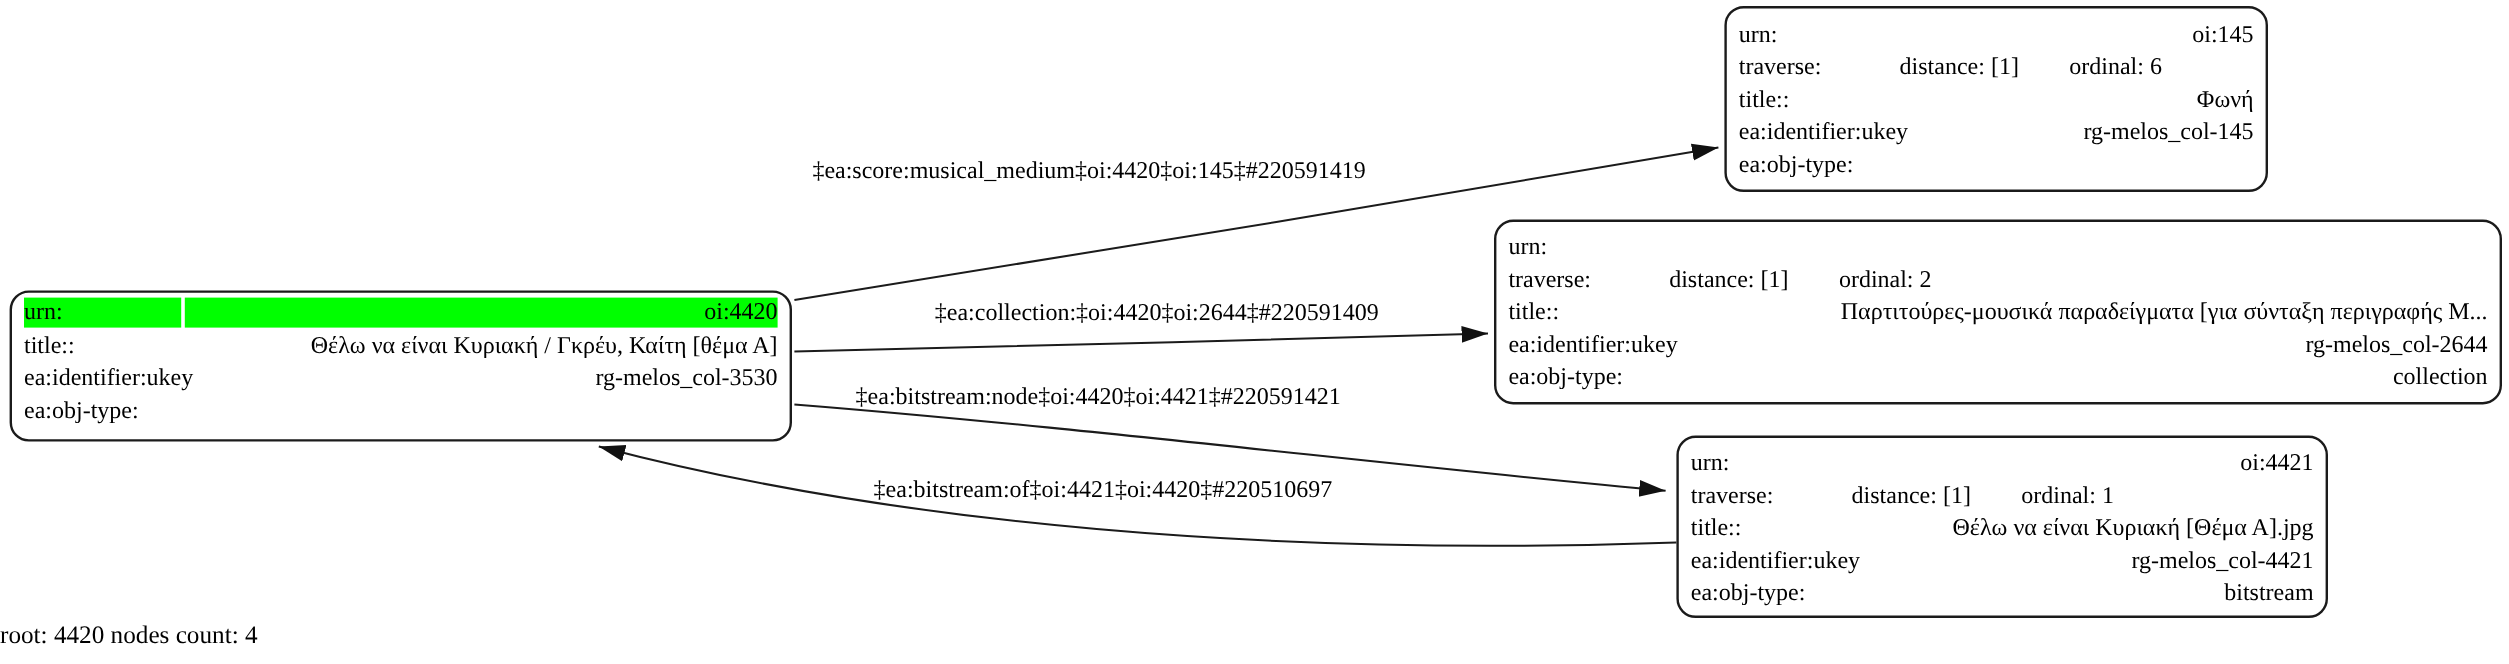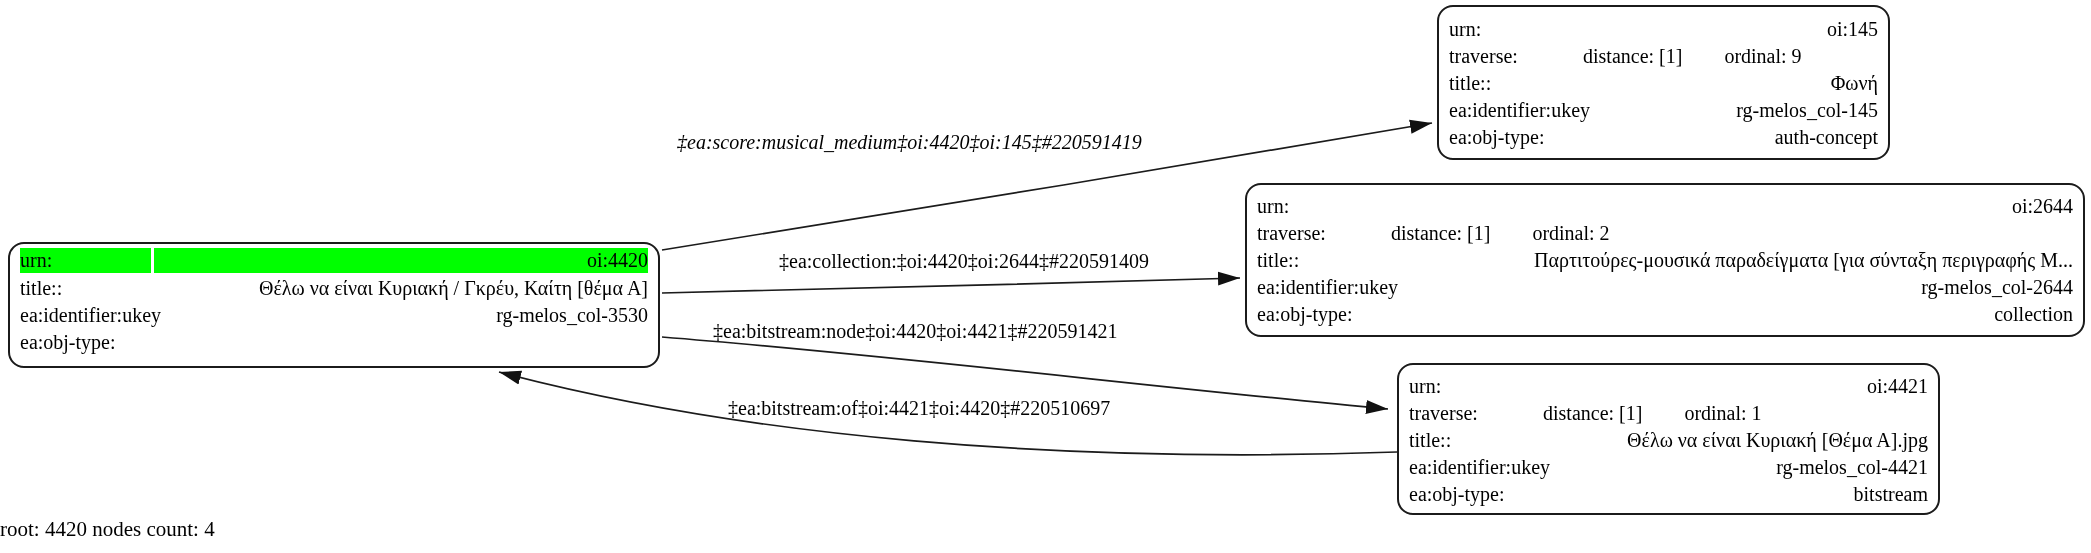--- a/index.html
+++ b/index.html
@@ -94,40 +94,38 @@
   </div>
 
   <div class="node node145">
     <div class="row">
       <span class="lbl">urn:</span>
       <span class="val">oi:145</span>
     </div>
     <div class="row">
       <span class="lbl">traverse:</span>
       <span>distance: [1]</span>
-      <span class="val2">ordinal: 9</span>
+      <span class="val2">ordinal: 6</span>
     </div>
     <div class="row">
       <span class="lbl">title::</span>
       <span class="val">Φωνή</span>
     </div>
     <div class="row">
       <span class="lbl">ea:identifier:ukey</span>
       <span class="val">rg-melos_col-145</span>
     </div>
     <div class="row">
       <span class="lbl">ea:obj-type:</span>
-      <span class="val">auth-concept</span>
     </div>
   </div>
 
   <div class="node node2644">
     <div class="row">
       <span class="lbl">urn:</span>
-      <span class="val">oi:2644</span>
     </div>
     <div class="row">
       <span class="lbl">traverse:</span>
       <span>distance: [1]</span>
       <span class="val2">ordinal: 2</span>
     </div>
     <div class="row">
       <span class="lbl">title::</span>
       <span class="val">Παρτιτούρες-μουσικά παραδείγματα [για σύνταξη περιγραφής Μ...</span>
     </div>
@@ -158,20 +156,20 @@
     <div class="row">
       <span class="lbl">ea:identifier:ukey</span>
       <span class="val">rg-melos_col-4421</span>
     </div>
     <div class="row">
       <span class="lbl">ea:obj-type:</span>
       <span class="val">bitstream</span>
     </div>
   </div>
 
-  <div class="edge-label" style="left:677px;top:130px;font-style:italic;">‡ea:score:musical_medium‡oi:4420‡oi:145‡#220591419</div>
+  <div class="edge-label" style="left:677px;top:130px;">‡ea:score:musical_medium‡oi:4420‡oi:145‡#220591419</div>
   <div class="edge-label" style="left:742px;top:249px;margin-left:37px;">‡ea:collection:‡oi:4420‡oi:2644‡#220591409</div>
   <div class="edge-label" style="left:713px;top:319px;text-align:right;">‡ea:bitstream:node‡oi:4420‡oi:4421‡#220591421</div>
   <div class="edge-label" style="left:728px;top:396px;text-align:center;">‡ea:bitstream:of‡oi:4421‡oi:4420‡#220510697</div>
 
   <div class="caption">root: 4420 nodes count: 4</div>
 
 </div>
 
 </body></html>

